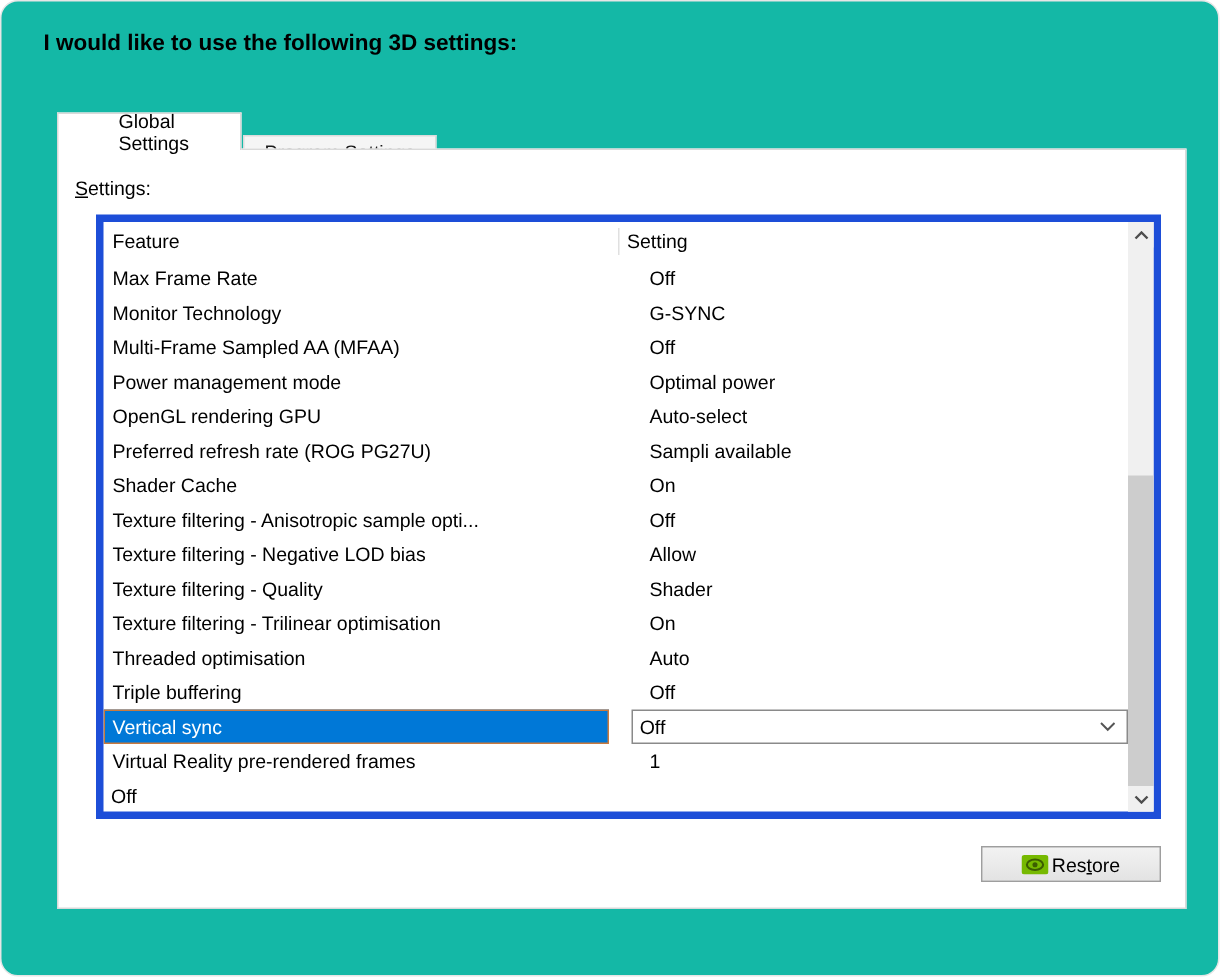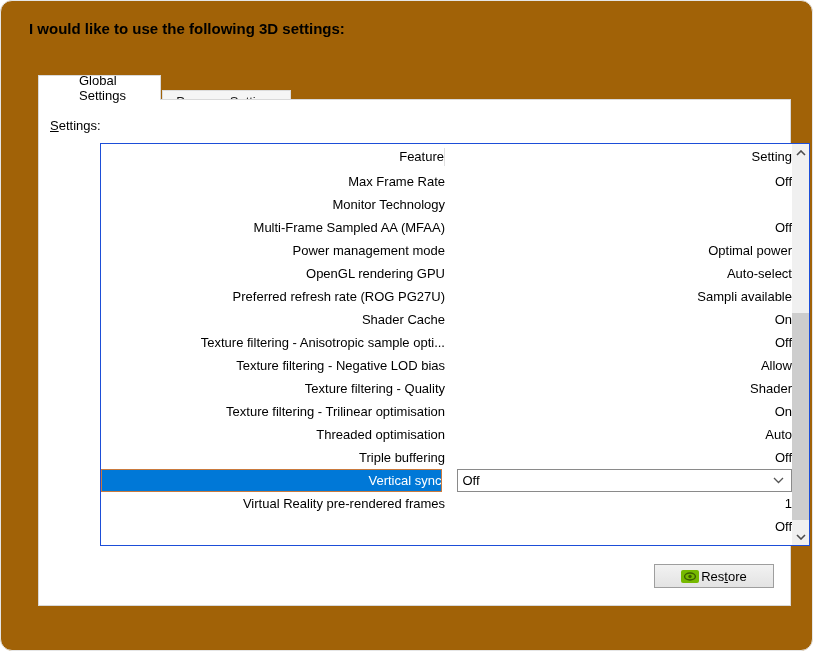--- a/index.html
+++ b/index.html
@@ -1,37 +1,37 @@
 <!DOCTYPE html>
 <html><head>
 <meta charset="utf-8">
 <style>
   html,body{margin:0;padding:0;background:#ffffff;width:813px;height:651px;
     font-family:"Liberation Sans", sans-serif;-webkit-font-smoothing:antialiased;}
-  .card{position:absolute;left:0;top:0;width:813px;height:651px;background:#a16207;
+  .card{position:absolute;left:0;top:0;width:813px;height:651px;background:#14b8a6;
     border-radius:12px;border:1px solid #e6e6e6;box-sizing:border-box;overflow:hidden;}
   .page-title{position:absolute;left:28px;top:19px;font-size:15px;font-weight:bold;color:#000;}
 
   
   .tab{position:absolute;box-sizing:border-box;font-size:13px;color:#000;
     display:flex;align-items:center;justify-content:center;cursor:default;}
   .tab-active{left:37px;top:74px;width:123px;height:25px;background:#ffffff;
     border:1px solid #d9d9d9;border-bottom:none;z-index:3;padding-left:40px;}
   .tab-inactive{left:161px;top:76px;width:129px;height:22px;background:#f5f5f5;
     border:1px solid #dcdcdc;border-bottom:none;z-index:1;color:#1a1a1a;margin-top:13px;}
 
   .tab-panel{position:absolute;left:37px;top:98px;width:753px;height:507px;background:#ffffff;
-    border:1px solid #d9d9d9;box-sizing:border-box;z-index:2;text-align:right;}
+    border:1px solid #d9d9d9;box-sizing:border-box;z-index:2;}
 
   .settings-label{position:absolute;left:11px;top:18px;font-size:13px;color:#000;}
   .mn{ text-decoration:underline; }
 
   
   .listbox{position:absolute;left:25px;top:43px;width:710px;height:403px;background:#ffffff;
-    border:1px solid #1d4ed8;box-sizing:border-box;margin-left:36px;}
+    border:5px solid #1d4ed8;box-sizing:border-box;}
   .list-inner{position:absolute;left:0;top:0;right:17px;bottom:0;overflow:hidden;}
   .lb-header{display:flex;height:26px;align-items:center;font-size:13px;color:#000;}
   .lb-header .h1{width:344px;box-sizing:border-box;padding-left:6px;border-right:1px solid #e0e0e0;
     height:18px;line-height:18px;}
   .lb-header .h2{flex:1;padding-left:5px;height:18px;line-height:18px;}
   .row{display:flex;height:23px;line-height:23px;font-size:13px;color:#000;white-space:nowrap;gap:15px;}
   .c1{width:344px;box-sizing:border-box;padding-left:6px;overflow:hidden;}
   .c2{flex:1;padding-left:5px;overflow:hidden;}
   .c1.sel{background:#0078d7;color:#ffffff;border:1px solid #c97a3e;box-sizing:border-box;
     padding-left:5px;line-height:21px;}
@@ -79,20 +79,21 @@
           <div class="h1">Feature</div>
           <div class="h2">Setting</div>
         </div>
 
         <div class="row">
           <div class="c1">Max Frame Rate</div>
           <div class="c2">Off</div>
         </div>
         <div class="row">
           <div class="c1">Monitor Technology</div>
+          <div class="c2">G-SYNC</div>
         </div>
         <div class="row">
           <div class="c1">Multi-Frame Sampled AA (MFAA)</div>
           <div class="c2">Off</div>
         </div>
         <div class="row">
           <div class="c1">Power management mode</div>
           <div class="c2">Optimal power</div>
         </div>
         <div class="row">

